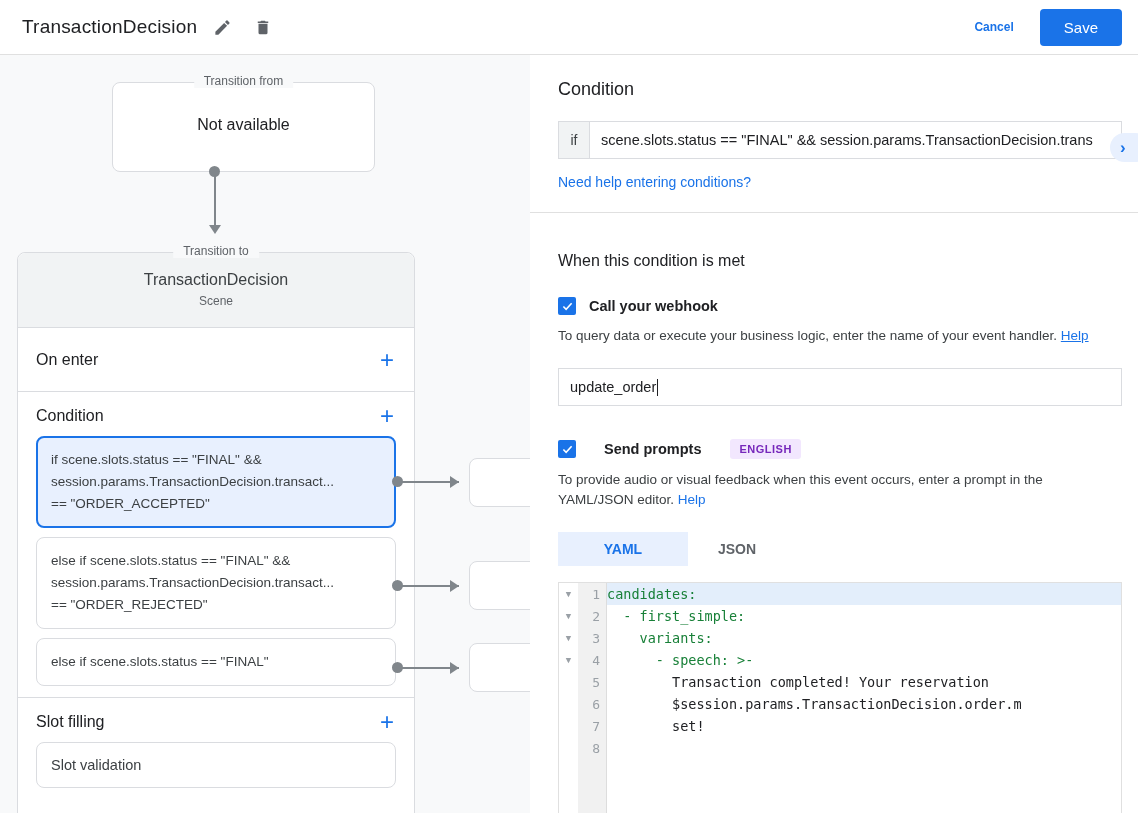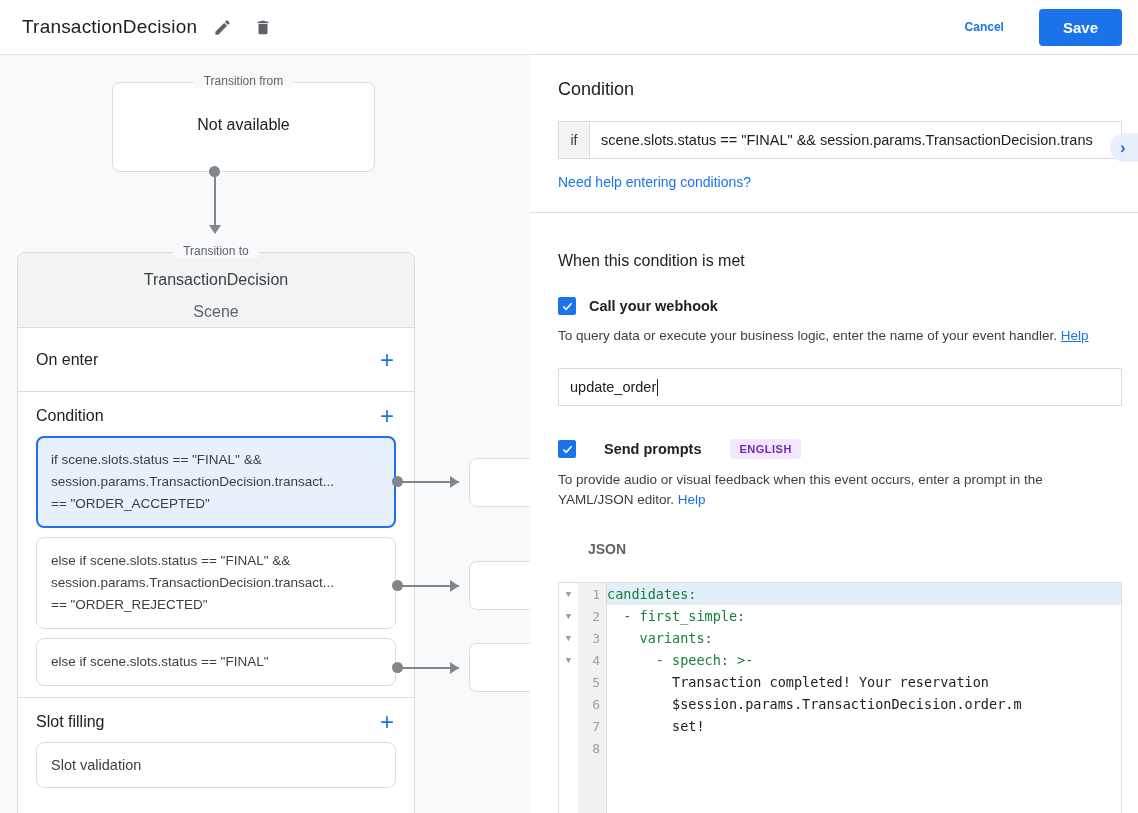--- a/index.html
+++ b/index.html
@@ -19,22 +19,22 @@
   }
   .topbar .title { font-size:19px; color:#202124; letter-spacing:.2px; }
   .icon-btn { border:none; background:transparent; cursor:pointer; padding:6px; margin-left:10px; display:flex; align-items:center; }
   .icon-btn svg { display:block; }
   .topbar .spacer { flex:1; }
   .btn-cancel {
     border:none; background:transparent; color:#1a73e8; font-size:12px; font-weight:600;
     padding:8px 16px; cursor:pointer; font-family:inherit;
   }
   .btn-save {
-    border:none; background:#1a73e8; color:#fff; font-size:15px; font-weight:700;
-    padding:0 24px; height:37px; border-radius:4px; margin-left:19px; cursor:pointer; font-family:inherit;
+    border:none; background:#1a73e8; color:#fff; font-size:15px; font-weight:400;
+    padding:0 24px; height:37px; border-radius:4px; margin-left:10px; cursor:pointer; font-family:inherit;
   }
 
   
   .main { flex:1; display:flex; overflow:hidden; }
 
   
   .diagram {
     width:530px; flex:0 0 530px; background:#f8f9fa; position:relative; overflow:hidden;
   }
   .tf-box {
@@ -56,21 +56,21 @@
 
   .tt-container {
     position:absolute; left:17px; top:197px; width:398px; height:620px;
     background:#fff; border:1px solid #dadce0; border-radius:8px;
   }
   .tt-header {
     background:#f1f3f4; border-bottom:1px solid #dadce0; border-radius:8px 8px 0 0;
     height:75px; padding-top:18px; text-align:center;
   }
   .tt-title { font-size:16px; color:#3c4043; }
-  .tt-sub { font-size:16px; color:#5f6368; margin-top:14px; }
+  .tt-sub { font-size:12px; color:#5f6368; margin-top:5px; }
 
   .sec-row {
     display:flex; align-items:center; justify-content:space-between;
     padding:0 18px; height:64px; border-bottom:1px solid #dadce0;
   }
   .sec-label { font-size:16px; color:#202124; }
   .plus-btn {
     border:none; background:transparent; color:#1a73e8; font-size:24px; font-weight:400;
     cursor:pointer; line-height:20px; padding:0 2px; font-family:inherit;
   }
@@ -298,20 +298,21 @@
         </span>
         <span class="check-label">Send prompts</span>
         <span class="lang-badge">ENGLISH</span>
       </div>
       <div class="desc">
         <span>To provide audio or visual feedback when this event occurs, enter a prompt in the YAML/JSON editor.</span>
         <a class="plain">Help</a>
       </div>
 
       <div class="tabs">
+        <button class="tab active">YAML</button>
         <button class="tab inactive">JSON</button>
       </div>
 
       <div class="editor">
         <div class="gutter">
           <div class="fold-col">
             <div class="fold-cell">▼</div>
             <div class="fold-cell">▼</div>
             <div class="fold-cell">▼</div>
             <div class="fold-cell">▼</div>

